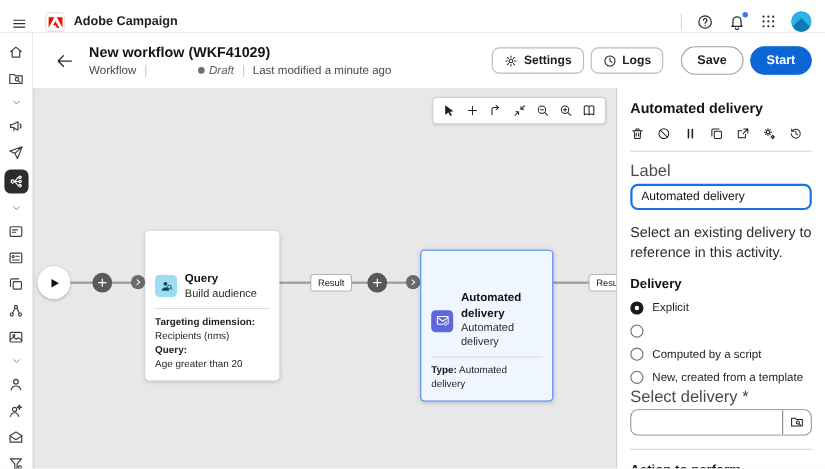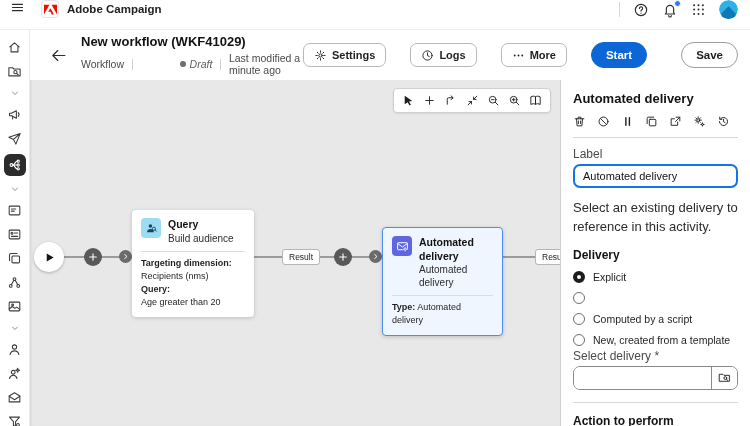--- a/index.html
+++ b/index.html
@@ -2,21 +2,21 @@
 <html><head>
 <meta charset="utf-8">
 <style>
   * { margin:0; padding:0; box-sizing:border-box; }
   html,body { width:750px; height:426px; overflow:hidden; background:#fff;
     font-family:"Liberation Sans", sans-serif; color:#2c2c2c; }
   svg.s { fill:none; stroke:currentColor; stroke-width:1.7; stroke-linecap:round; stroke-linejoin:round; }
   svg.f { fill:currentColor; stroke:none; }
 
   
-  .topbar { height:30px; display:flex; align-items:flex-start; padding:0 12px 0 10px;
+  .topbar { height:30px; display:flex; align-items:flex-end; padding:0 12px 0 10px;
     border-bottom:1px solid #ececec; background:#fff; }
   .hamburger { color:#2c2c2c; margin-right:16px; display:flex; cursor:pointer; }
   .brand { display:flex; align-items:center; gap:8px; }
   .logo-box { width:18px; height:18px; border:1px solid #e3e3e3; border-radius:4px;
     display:flex; align-items:center; justify-content:center; background:#fff; }
   .brand-name { font-size:11.5px; font-weight:700; color:#222; }
   .topbar-right { margin-left:auto; display:flex; align-items:center; gap:13px; }
   .tb-sep { width:1px; height:15px; background:#d8d8d8; }
   .tb-ic { color:#2c2c2c; display:flex; position:relative; cursor:pointer; }
   .badge { position:absolute; top:-2px; right:-3px; width:7px; height:7px; border-radius:50%;
@@ -36,21 +36,21 @@
 
   
   .header { height:50px; background:#fff; display:flex; align-items:center; padding:0 12px 0 20px; }
   .back { color:#2c2c2c; display:flex; margin-right:14px; cursor:pointer; }
   .title-block { display:flex; flex-direction:column; gap:3px; }
   .wf-title { font-size:13px; font-weight:700; color:#131313; }
   .meta { display:flex; align-items:center; gap:8px; font-size:10.5px; color:#4b4b4b; }
   .meta-sep { width:1px; height:11px; background:#cfcfcf; }
   .draft { display:flex; align-items:center; gap:4px; font-style:italic; color:#5c5c5c;padding-left:39px; }
   .draft-dot { width:6px; height:6px; border-radius:50%; background:#6e6e6e; }
-  .header-actions { margin-left:auto; display:flex; align-items:center; gap:24px; }
+  .header-actions { margin-left:auto; display:flex; align-items:center; gap:6px; }
   .btn { display:flex; align-items:center; gap:5px; height:24px; padding:0 10px;
     border:1px solid #b9b9b9; border-radius:7px; background:#fff; font-size:11px;
     font-weight:600; color:#1f1f1f; cursor:pointer; white-space:nowrap; }
   .btn svg { flex:none; }
   .pill { height:26px; padding:0 14px; border-radius:14px; display:flex; align-items:center;
     font-size:11.5px; font-weight:700; cursor:pointer; }
   .pill.save { border:1px solid #9e9e9e; background:#fff; color:#1f1f1f; margin-left:10px; }
   .pill.start { background:#0c66d6; border:1px solid #0c66d6; color:#fff; }
 
   
@@ -70,21 +70,21 @@
     justify-content:center; cursor:pointer; }
   .plus-node { position:absolute; width:18px; height:18px; border-radius:50%; background:#595959;
     color:#fff; display:flex; align-items:center; justify-content:center; top:168px; cursor:pointer; }
   .chev-node { position:absolute; width:13px; height:13px; border-radius:50%; background:#6b6b6b;
     color:#fff; display:flex; align-items:center; justify-content:center; top:170px;
     font-size:8px; cursor:pointer; }
 
   .node-card { position:absolute; background:#fff; border-radius:4px;
     box-shadow:0 1px 4px rgba(0,0,0,.18); padding:8px 9px; cursor:pointer; }
   .node-card.selected { background:#f0f6ff; border:1.5px solid #4b8df0; }
-  .nc-head { display:flex; align-items:flex-start; gap:7px; }
+  .nc-head { display:flex; align-items:center; gap:7px;margin-top:29px; }
   .nc-icon { width:20px; height:20px; border-radius:4px; flex:none; display:flex;
     align-items:center; justify-content:center; }
   .nc-icon.query { background:#9ddcf2; color:#14445e; }
   .nc-icon.delivery { background:#5f66df; color:#fff; }
   .nc-title { font-size:10.5px; font-weight:700; color:#131313; line-height:1.3; }
   .nc-sub { font-size:10px; color:#2c2c2c; line-height:1.3; }
   .nc-div { height:1px; background:#dcdcdc; margin:6px 0 5px; }
   .nc-detail { font-size:9px; line-height:1.45; color:#1f1f1f; }
   .nc-detail b { font-weight:700; }
 
@@ -92,21 +92,21 @@
     border-radius:3px; font-size:8.5px; color:#222; display:flex; align-items:center;
     padding:0 6px; white-space:nowrap; overflow:hidden; cursor:pointer; }
 
   
   .panel { width:190px; flex:none; background:#fff; border-left:1px solid #cfcfcf;
     padding:11px 12px 0; overflow:hidden; }
   .panel-title { font-size:13px; font-weight:700; color:#131313; margin-bottom:9px; }
   .panel-tools { display:flex; align-items:center; gap:11px; color:#1f1f1f; }
   .pt-ic { display:flex; cursor:pointer; }
   .p-div { height:1px; background:#d8d8d8; margin:9px 0; }
-  .field-label { font-size:12px; color:#4b4b4b; margin:3px 0 3px; }
+  .field-label { font-size:15px; color:#4b4b4b; margin:3px 0 3px; }
   .text-input { width:100%; height:24px; border:1px solid #8a8a8a; border-radius:7px;
     padding:0 8px; font-size:11px; font-family:inherit; color:#131313; background:#fff; }
   .text-input.focused { border:2px solid #1473e6; }
   .desc { font-size:13px; line-height:1.45; color:#2c2c2c; margin-top:11px; }
   .sec-head { font-size:12px; font-weight:700; color:#131313; margin:11px 0 3px; }
   .radio-row { display:flex; align-items:center; gap:8px; margin-top:9px; cursor:pointer; }
   .radio { width:12px; height:12px; border-radius:50%; border:1.5px solid #6e6e6e; flex:none; background:#fff; }
   .radio.checked { border:4px solid #1c1c1c; }
   .radio-label { font-size:10.5px; color:#1f1f1f; }
   .req { color:#4b4b4b; }
@@ -315,30 +315,22 @@
             </svg>
           <span>Settings</span>
         </button>
         <button class="btn">
           <svg class="s" width="13" height="13" viewBox="0 0 24 24">
               <circle cx="12" cy="12" r="8.5"></circle>
               <path d="M12 7v5l3.4 2"></path>
             </svg>
           <span>Logs</span>
         </button>
-        <button class="btn">
-          <svg class="f" width="13" height="13" viewBox="0 0 24 24">
-              <circle cx="5" cy="12" r="1.7"></circle>
-              <circle cx="12" cy="12" r="1.7"></circle>
-              <circle cx="19" cy="12" r="1.7"></circle>
-            </svg>
-          <span>More</span>
-        </button>
+        <button class="pill save">Save</button>
         <button class="pill start">Start</button>
-        <button class="pill save">Save</button>
       </div>
     </div>
 
     <div class="workspace">
       <div class="canvas">
 
         <div class="canvas-toolbar">
           <span class="ct-ic">
             <svg class="f" width="13" height="13" viewBox="0 0 24 24">
                 <path d="M5 3l14 10-6 .9 3.4 6-2.6 1.4-3.3-6L5 19z"></path>

